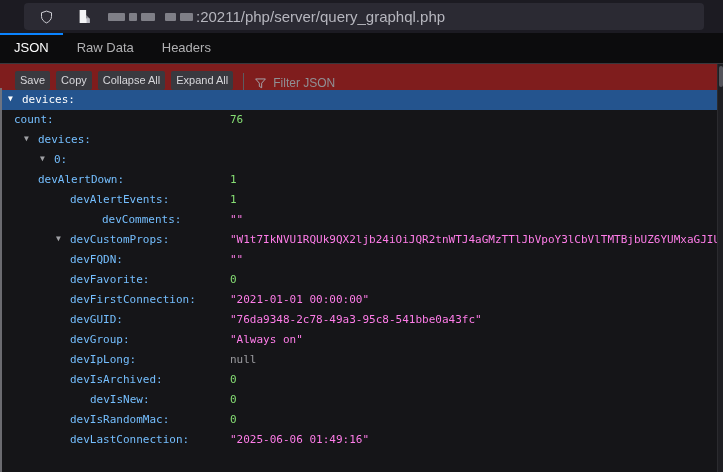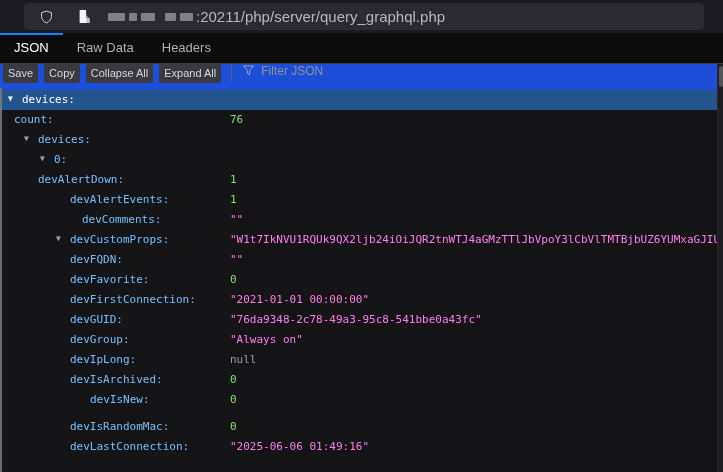--- a/index.html
+++ b/index.html
@@ -19,21 +19,21 @@
 
   
   .tabbar { height:31px; background:#0c0c0d; display:flex; border-bottom:1px solid #38383d; }
   .vtab { position:relative; padding:0 14px; height:30px; line-height:30px;
           color:#b1b1b3; font-size:13px; cursor:default; }
   .vtab.active { color:#ffffff; }
   .vtab.active::before { content:""; position:absolute; top:0; left:0; right:0; height:2px;
                          background:var(--accent,#0a84ff); }
 
   
-  .jtoolbar { height:26px; background:#1d4ed8; display:flex; align-items:flex-start; padding-left:3px; }
+  .jtoolbar { height:26px; background:#7f1d1d; display:flex; align-items:flex-end; padding-left:15px; }
   .jbtn { height:19px; line-height:19px; padding:0 5px; margin-right:6px; background:#39393f;
           color:#d7d7db; font-size:11px; border:none; border-radius:2px;
           font-family:"Liberation Sans",sans-serif; }
   .tool-sep { width:1px; height:17px; background:#5c5c61; margin:0 4px; }
   .funnel { margin:0 6px 0 6px; display:flex; align-items:center; }
   .filter-input { background:transparent; border:none; outline:none; color:#d7d7db;
                   font-size:12px; width:220px; font-family:"Liberation Sans",sans-serif; }
   .filter-input::placeholder { color:#909095; }
 
   
@@ -113,31 +113,31 @@
     <input class="filter-input" type="text" placeholder="Filter JSON" style="">
   </div>
 
   <div class="tree" id="tree-container">
       <div class="row selected" style="padding-left: 8px;"><span class="twisty">▼</span><span class="key">devices:</span></div>
       <div class="row" style=""><span class="twisty hiddenT">▼</span><span class="key">count:</span><span class="val v-number">76</span></div>
       <div class="row" style="padding-left: 24px;"><span class="twisty">▼</span><span class="key">devices:</span></div>
       <div class="row" style="padding-left: 40px;"><span class="twisty">▼</span><span class="key">0:</span></div>
       <div class="row" style="padding-left: 24px;"><span class="twisty hiddenT">▼</span><span class="key">devAlertDown:</span><span class="val v-number">1</span></div>
       <div class="row" style="padding-left: 56px;"><span class="twisty hiddenT">▼</span><span class="key">devAlertEvents:</span><span class="val v-number">1</span></div>
-      <div class="row" style="padding-left: 68px;"><span class="twisty hiddenT">▼</span><span class="key">devComments:</span><span class="val v-string">""</span></div>
+      <div class="row" style="padding-left: 88px;"><span class="twisty hiddenT">▼</span><span class="key">devComments:</span><span class="val v-string">""</span></div>
       <div class="row" style="padding-left: 56px;"><span class="twisty">▼</span><span class="key">devCustomProps:</span><span class="val v-string">"W1t7IkNVU1RQUk9QX2ljb24iOiJQR2tnWTJ4aGMzTTlJbVpoY3lCbVlTMTBjbUZ6YUMxaGJIUWlQand2</span></div>
       <div class="row" style="padding-left: 56px;"><span class="twisty hiddenT">▼</span><span class="key">devFQDN:</span><span class="val v-string">""</span></div>
       <div class="row" style="padding-left: 56px;"><span class="twisty hiddenT">▼</span><span class="key">devFavorite:</span><span class="val v-number">0</span></div>
       <div class="row" style="padding-left: 56px;"><span class="twisty hiddenT">▼</span><span class="key">devFirstConnection:</span><span class="val v-string">"2021-01-01 00:00:00"</span></div>
       <div class="row" style="padding-left: 56px;"><span class="twisty hiddenT">▼</span><span class="key">devGUID:</span><span class="val v-string">"76da9348-2c78-49a3-95c8-541bbe0a43fc"</span></div>
       <div class="row" style="padding-left: 56px;"><span class="twisty hiddenT">▼</span><span class="key">devGroup:</span><span class="val v-string">"Always on"</span></div>
       <div class="row" style="padding-left: 56px;"><span class="twisty hiddenT">▼</span><span class="key">devIpLong:</span><span class="val v-null">null</span></div>
       <div class="row" style="padding-left: 56px;"><span class="twisty hiddenT">▼</span><span class="key">devIsArchived:</span><span class="val v-number">0</span></div>
       <div class="row" style="padding-left: 76px;"><span class="twisty hiddenT">▼</span><span class="key">devIsNew:</span><span class="val v-number">0</span></div>
-      <div class="row" style="padding-left: 56px; margin-top: 7px;"><span class="twisty hiddenT">▼</span><span class="key">devIsRandomMac:</span><span class="val v-number">0</span></div>
+      <div class="row" style="padding-left: 56px;"><span class="twisty hiddenT">▼</span><span class="key">devIsRandomMac:</span><span class="val v-number">0</span></div>
       <div class="row" style="padding-left: 56px;"><span class="twisty hiddenT">▼</span><span class="key">devLastConnection:</span><span class="val v-string">"2025-06-06 01:49:16"</span></div>
     </div>
 
   <div class="left-edge"></div>
   <div class="scrollbar">
     <div class="scroll-thumb"></div>
   </div>
 </div>
 
 </body></html>

